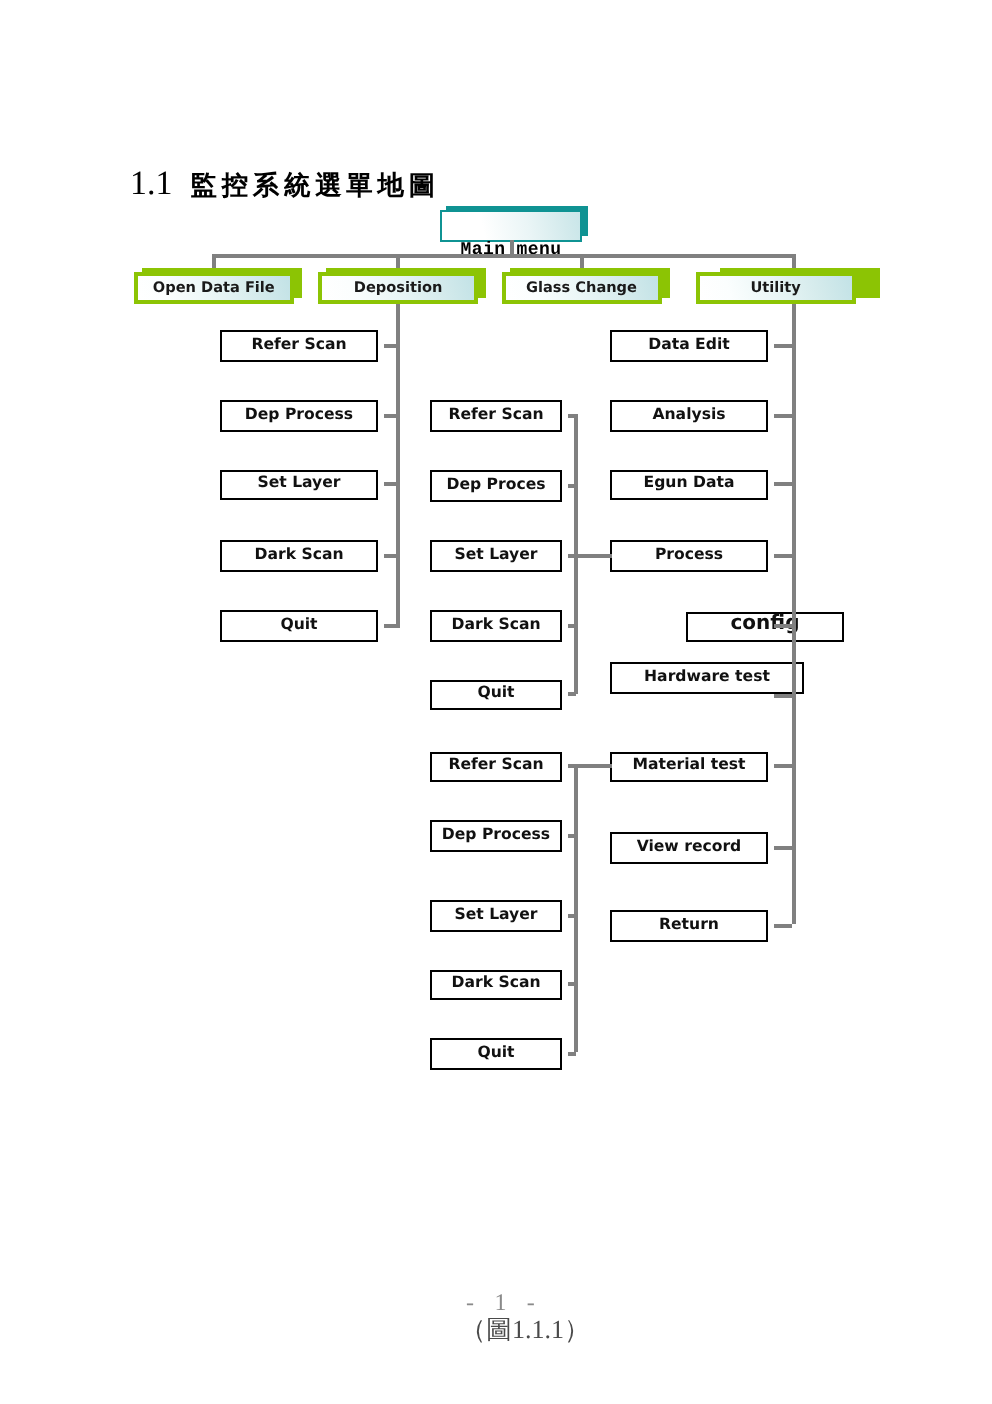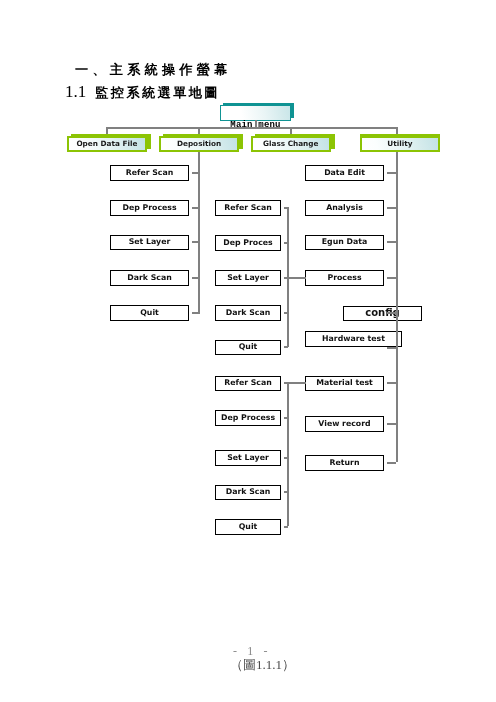--- a/index.html
+++ b/index.html
@@ -54,21 +54,21 @@
       color:#8a8a8a;}
 
   
   #gs0{left:71px;top:134px;width:79.8px;height:15px;}
   #gb0{left:67px;top:136px;width:79.8px;height:16px;}
   #gs1{left:163.3px;top:134px;width:79.5px;height:15px;}
   #gb1{left:159.3px;top:136px;width:79.5px;height:16px;}
   #gs2{left:255px;top:134px;width:79.5px;height:15px;}
   #gb2{left:251px;top:136px;width:79.5px;height:16px;}
   #gs3{left:360px;top:134px;width:79.7px;height:15px;}
-  #gb3{left:360px;top:136px;width:79.7px;height:16px;}
+  #gb3{left:348px;top:136px;width:79.7px;height:16px;}
   #c1b0{left:110px;top:165px;width:79px;height:15.5px;}
   #c1b1{left:110px;top:200px;width:79px;height:15.5px;}
   #c1b2{left:110px;top:234.5px;width:79px;height:15.5px;}
   #c1b3{left:110px;top:270px;width:79px;height:15.5px;}
   #c1b4{left:110px;top:305px;width:79px;height:15.5px;}
   #c2b0{left:215px;top:200px;width:66px;height:15.5px;}
   #c2b1{left:215px;top:235px;width:66px;height:15.5px;}
   #c2b2{left:215px;top:270px;width:66px;height:15.5px;}
   #c2b3{left:215px;top:305px;width:66px;height:15.5px;}
   #c2b4{left:215px;top:339.5px;width:66px;height:15.5px;}
@@ -118,21 +118,20 @@
   #xl1{left:287px;top:382px;width:19px;height:2px;}
   #l2d0{left:106px;top:127px;width:2px;height:9px;}
   #l2d1{left:198.2px;top:127px;width:2px;height:9px;}
   #l2d2{left:290px;top:127px;width:2px;height:9px;}
   #l2d3{left:396.2px;top:127px;width:2px;height:9px;}
 </style>
 </head>
 <body>
 
 <div class="page">
-  <div class="hd" id="t1">一、主系統操作螢幕</div>
   <div class="hd" id="t2">
     <span class="num">1.1</span><span class="cjk">監控系統選單地圖</span>
   </div>
 
   <div class="diagram">
     <div class="tealshadow"></div>
     <div class="tealbox">
       <div class="boxtext mm">Main menu</div>
     </div>
     <div class="line" id="rootc"></div>

